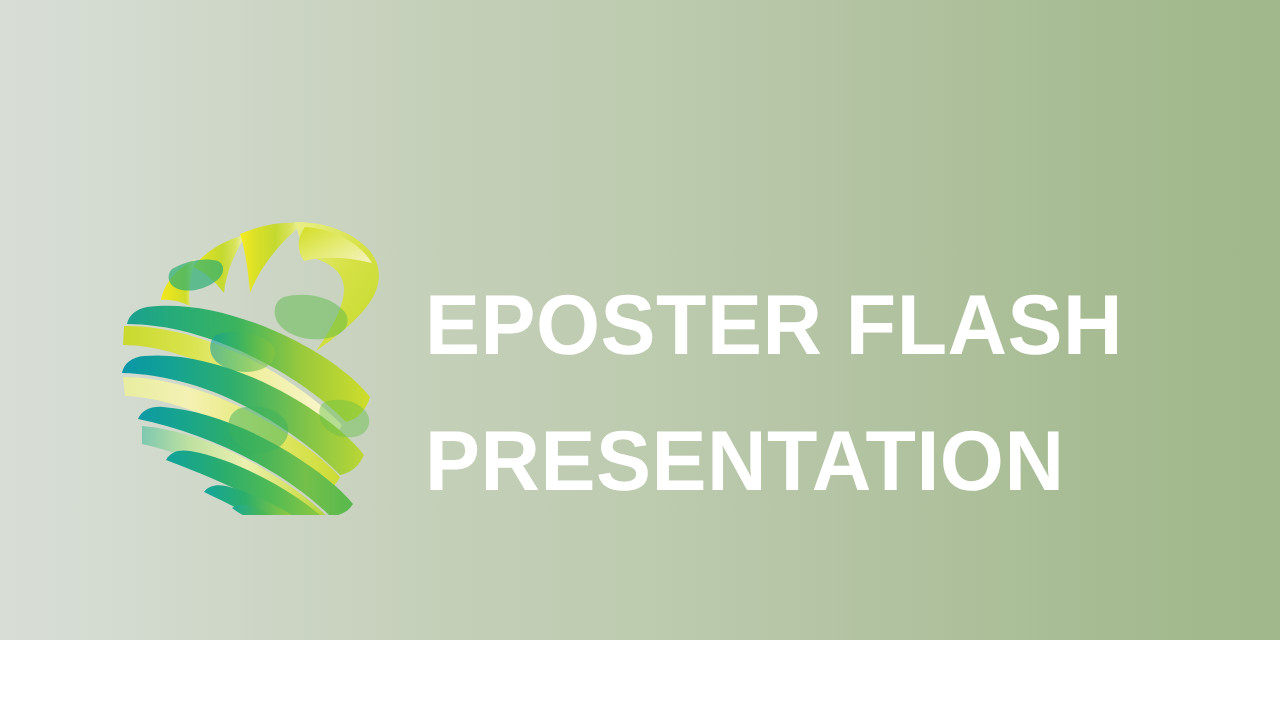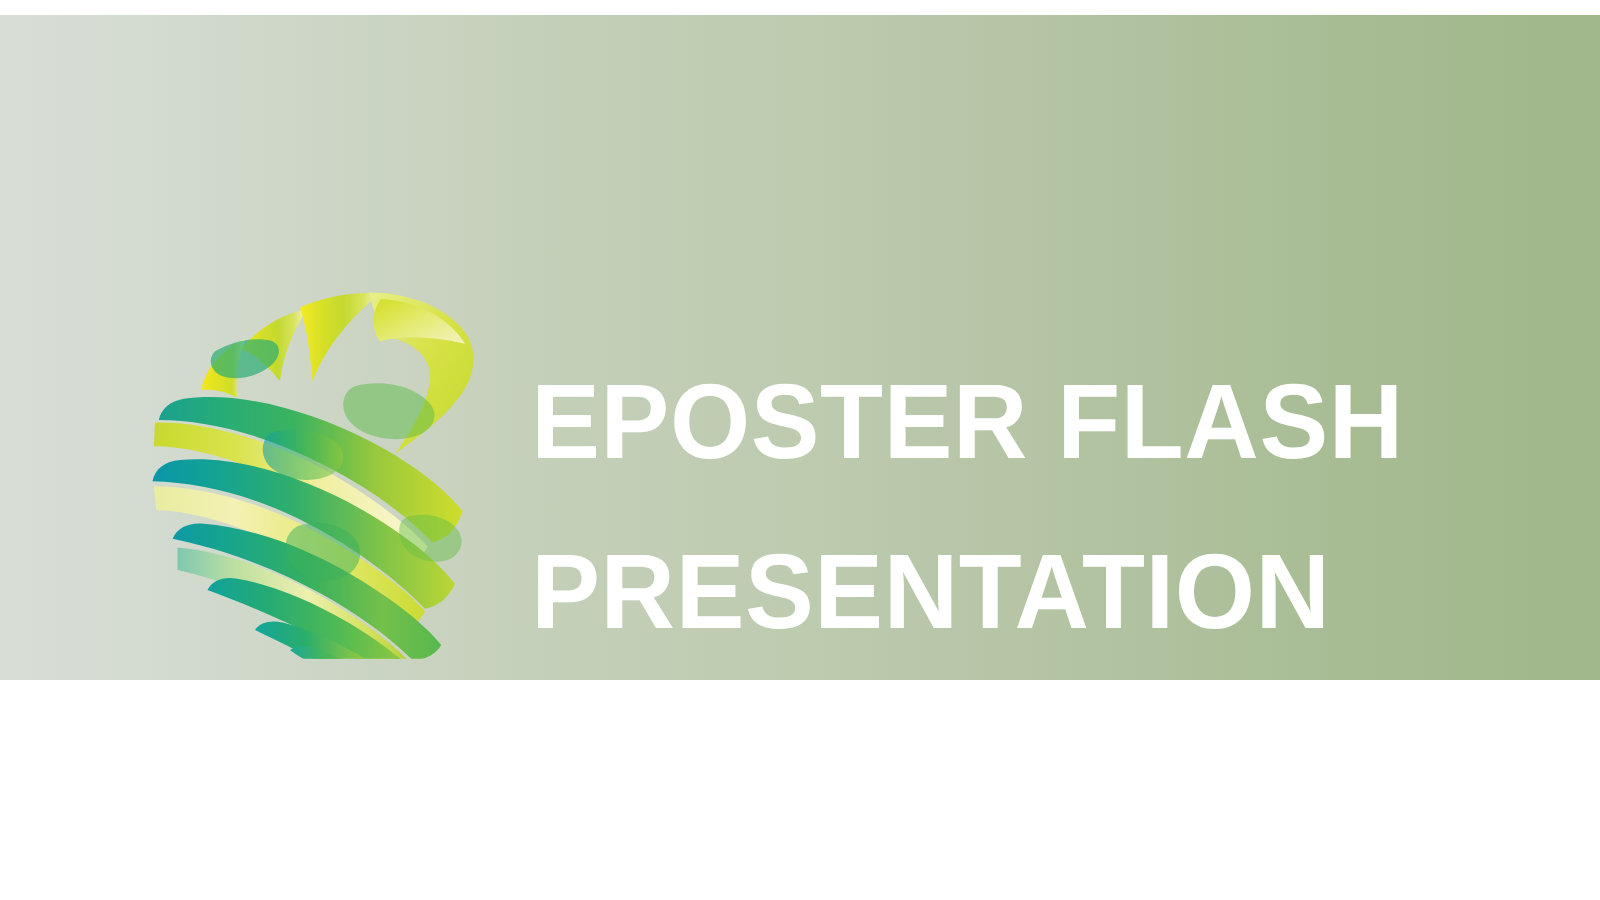--- a/index.html
+++ b/index.html
@@ -8,34 +8,33 @@
   html, body {
     width: 1280px;
     height: 720px;
     overflow: hidden;
     font-family: "Liberation Sans", sans-serif;
   }
 
   #slide {
     position: relative;
     width: 1280px;
-    height: 532px;
+    height: 640px;
     background: linear-gradient(
         90deg,
         #d8ded6 0%,
         #d4dbd1 8%,
         #cdd6c6 20%,
         #c4cfb8 35%,
         #bdcbaf 50%,
         #b4c4a4 65%,
         #aabe97 80%,
         #a3b98e 92%,
         #a0b88c 100%);
     overflow: hidden;
-    margin-top: 12px;
   }
 
   
   #logo-wrap {
     position: absolute;
     left: 120px;
     top: 205px;
     width: 284px;
     height: 310px;
   }

